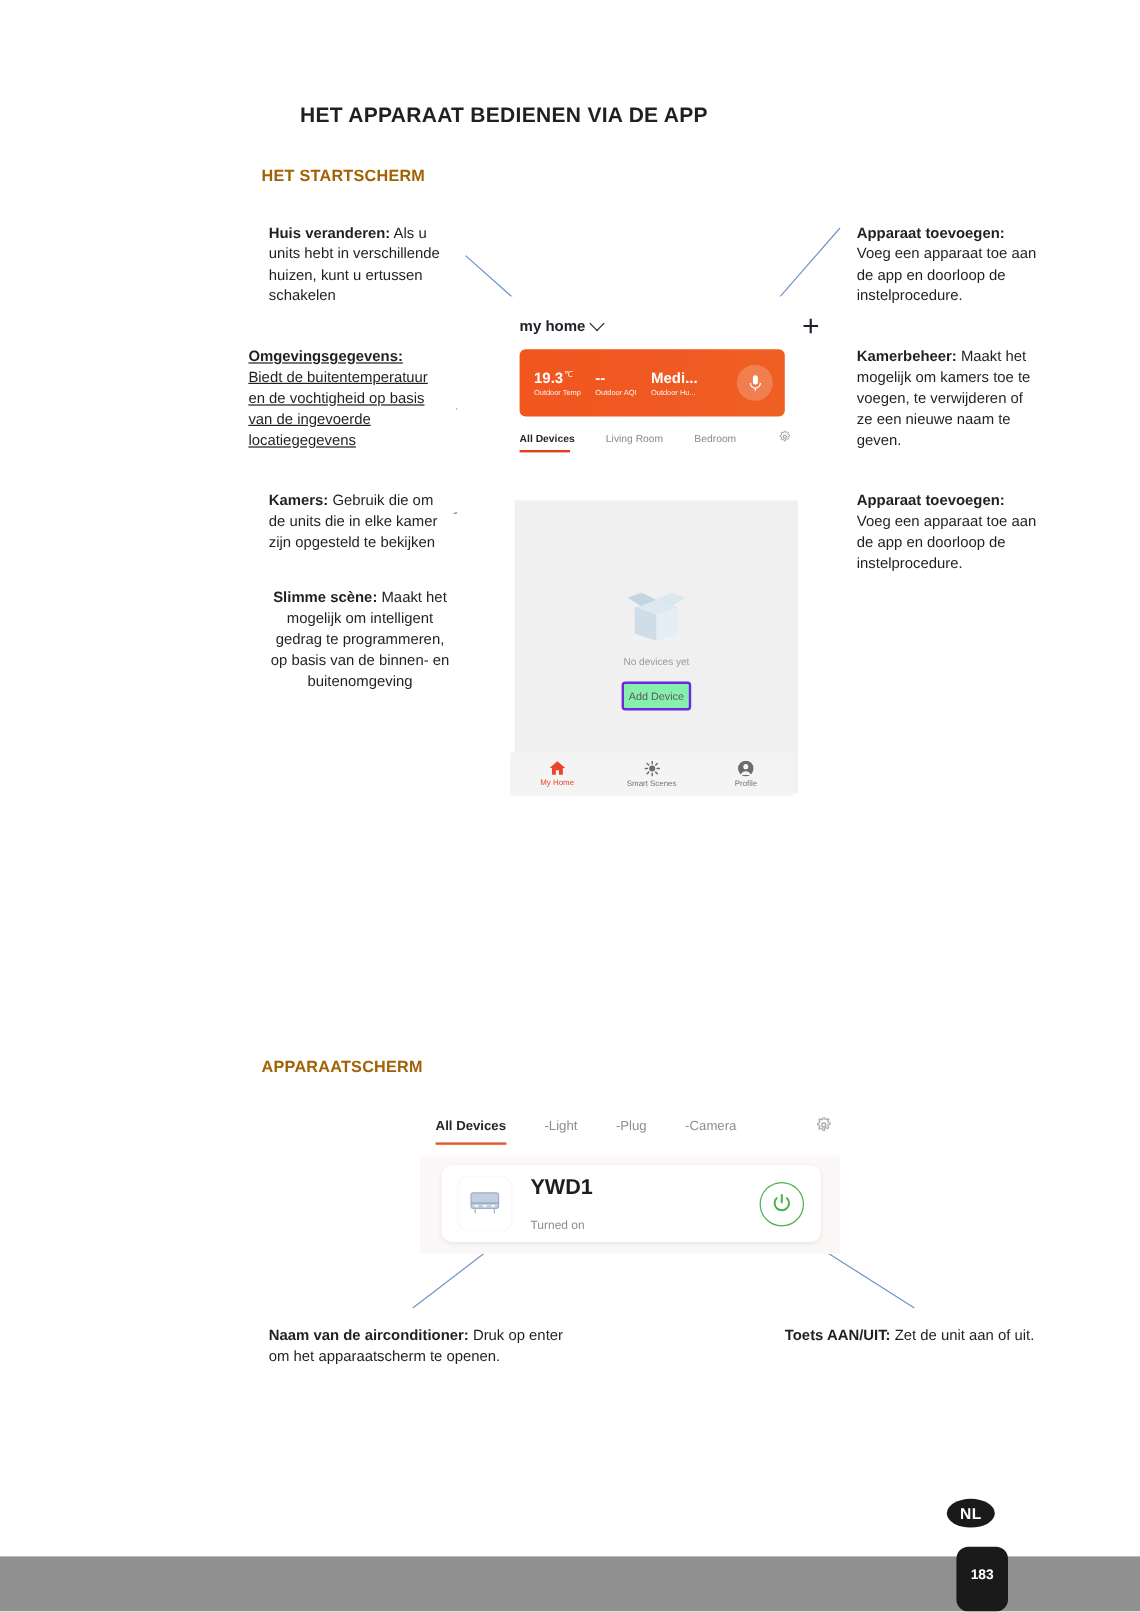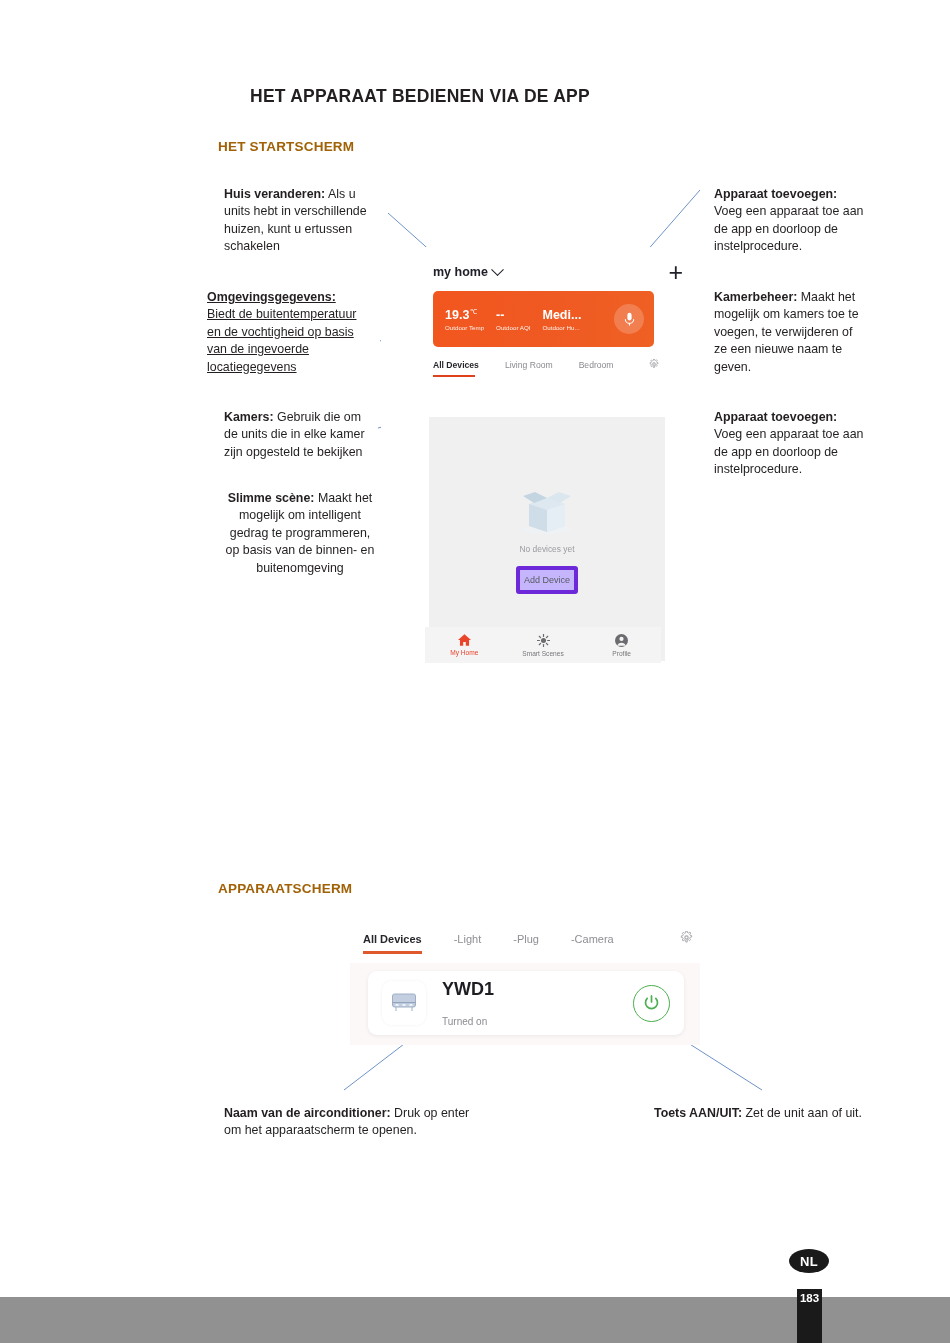--- a/index.html
+++ b/index.html
@@ -191,23 +191,23 @@
     justify-content: center;
     margin-top: 39px;
   }
   .empty-label {
     font-size: 8.4px;
     color: #9a9aa0;
     margin-top: 8px;
   }
   .add-device-btn {
     margin-top: 12px;
-    border: 4px solid #6d28d9;
+    border: 2px solid #6d28d9;
     border-radius: 3px;
-    background: #c4b5fd;
+    background: #86efac;
     padding: 5px 4px;
     font-size: 9px;
     color: #5a5a60;
   }
   .ph-bottomnav {
     position: absolute;
     left: 44px;
     top: 380px;
     width: 236px;
     height: 36px;
@@ -352,29 +352,30 @@
     font-weight: bold;
     letter-spacing: .3px;
     display: flex;
     align-items: center;
     justify-content: center;
   }
   .page-tab {
     position: absolute;
     left: 797px;
     top: 1289px;
-    width: 25px;
+    width: 43px;
     height: 54px;
     background: #1a1a1a;
     color: #ffffff;
     font-size: 11.5px;
     font-weight: bold;
     text-align: center;
-    padding-top: 3px;
+    padding-top: 18px;
     box-sizing: border-box;
+    border-radius: 10px;
   }
   .footer-band {
     position: absolute;
     left: 0;
     top: 1297px;
     width: 950px;
     height: 46px;
     background: #919191;
   }
 </style>

